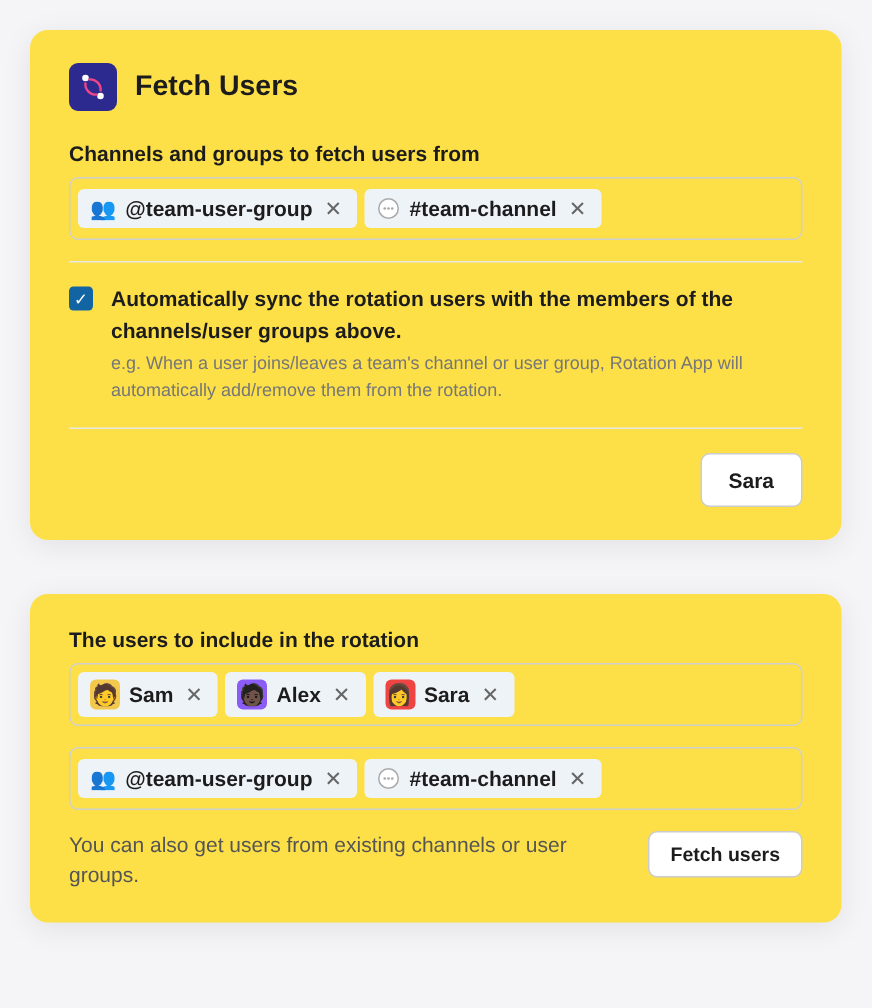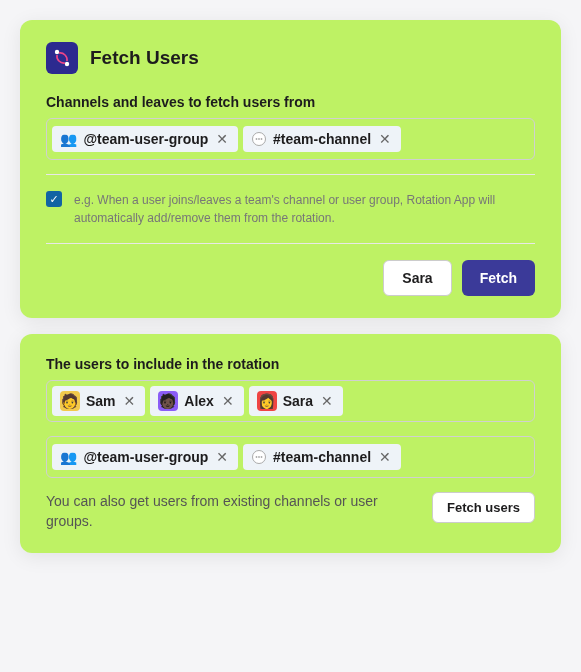--- a/index.html
+++ b/index.html
@@ -7,25 +7,25 @@
       margin: 0;
       padding: 0;
     }
     body {
       font-family: -apple-system, BlinkMacSystemFont, "Segoe UI", Helvetica, Arial, sans-serif;
       background: #f5f5f7;
       padding: 20px;
       width: 581px;
     }
     .card {
-      background: #bef264;
+      background: #fde047;
       border-radius: 12px;
       box-shadow: 0 4px 20px rgba(0,0,0,0.08);
       padding: 22px 26px;
-      margin-bottom: 16px;
+      margin-bottom: 36px;
     }
     .header {
       display: flex;
       align-items: center;
       gap: 12px;
       margin-bottom: 20px;
     }
     .app-icon {
       width: 32px;
       height: 32px;
@@ -198,21 +198,21 @@
       <svg width="22" height="22" viewBox="0 0 22 22">
         <circle cx="6" cy="5" r="2.2" fill="#fff"></circle>
         <circle cx="16" cy="17" r="2.2" fill="#fff"></circle>
         <path d="M 8 6 A 7 7 0 0 1 16 14" stroke="#e48" stroke-width="1.6" fill="none"></path>
         <path d="M 14 16 A 7 7 0 0 1 6 8" stroke="#e48" stroke-width="1.6" fill="none"></path>
       </svg>
     </div>
     <div class="title">Fetch Users</div>
   </div>
 
-  <div class="label">Channels and leaves to fetch users from</div>
+  <div class="label">Channels and groups to fetch users from</div>
   <div class="token-field">
     <span class="token">
       <span class="group-glyph">👥</span>
       <span>@team-user-group</span>
       <span class="token-x">✕</span>
     </span>
     <span class="token">
       <span class="channel-glyph">
         <svg width="16" height="16" viewBox="0 0 16 16">
             <circle cx="8" cy="8" r="6.5" fill="#fff" stroke="#aaa" stroke-width="1"></circle>
@@ -224,27 +224,27 @@
       <span>#team-channel</span>
       <span class="token-x">✕</span>
     </span>
   </div>
 
   <hr class="divider">
 
   <div class="checkbox-row">
     <div class="checkbox">✓</div>
     <div class="checkbox-content">
+      <div class="checkbox-label">Automatically sync the rotation users with the members of the channels/user groups above.</div>
       <div class="checkbox-desc">e.g. When a user joins/leaves a team's channel or user group, Rotation App will automatically add/remove them from the rotation.</div>
     </div>
   </div>
 
   <div class="actions">
     <button class="btn btn-secondary">Sara</button>
-    <button class="btn btn-primary">Fetch</button>
   </div>
 </div>
 
 <div class="card">
   <div class="label">The users to include in the rotation</div>
   <div class="token-field">
     <span class="token">
       <span class="avatar avatar-sam">🧑</span>
       <span>Sam</span>
       <span class="token-x">✕</span>

